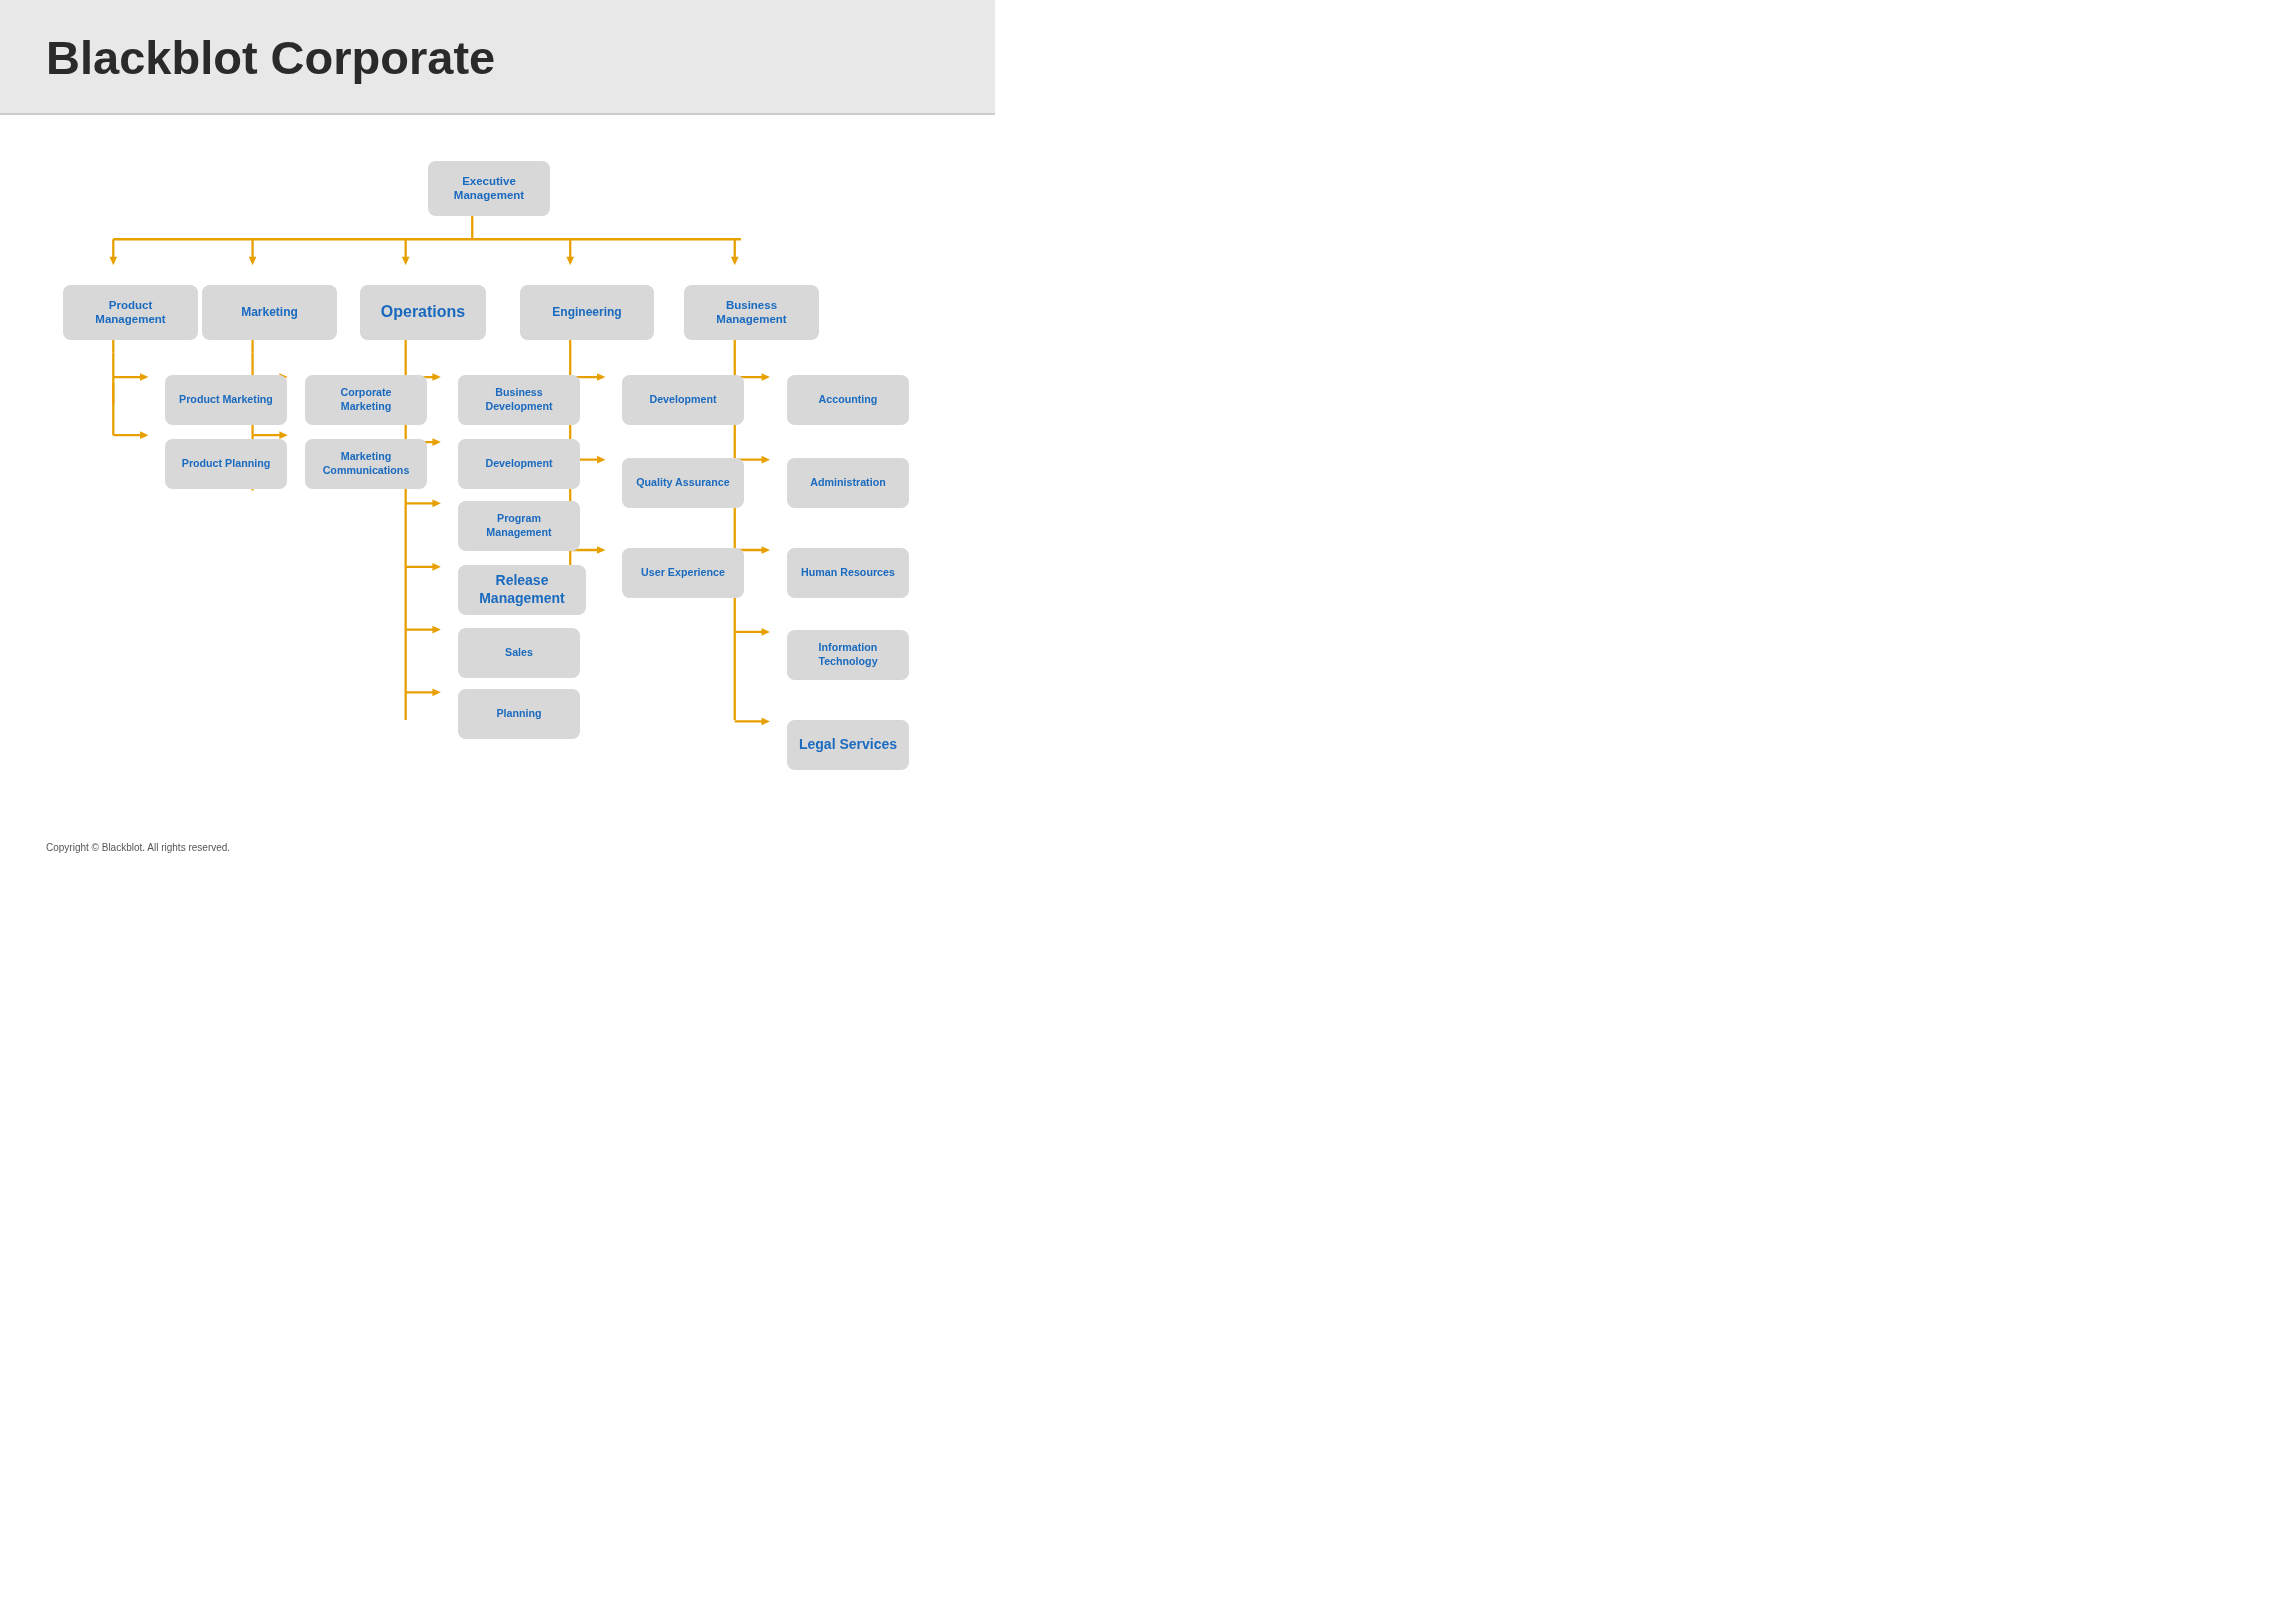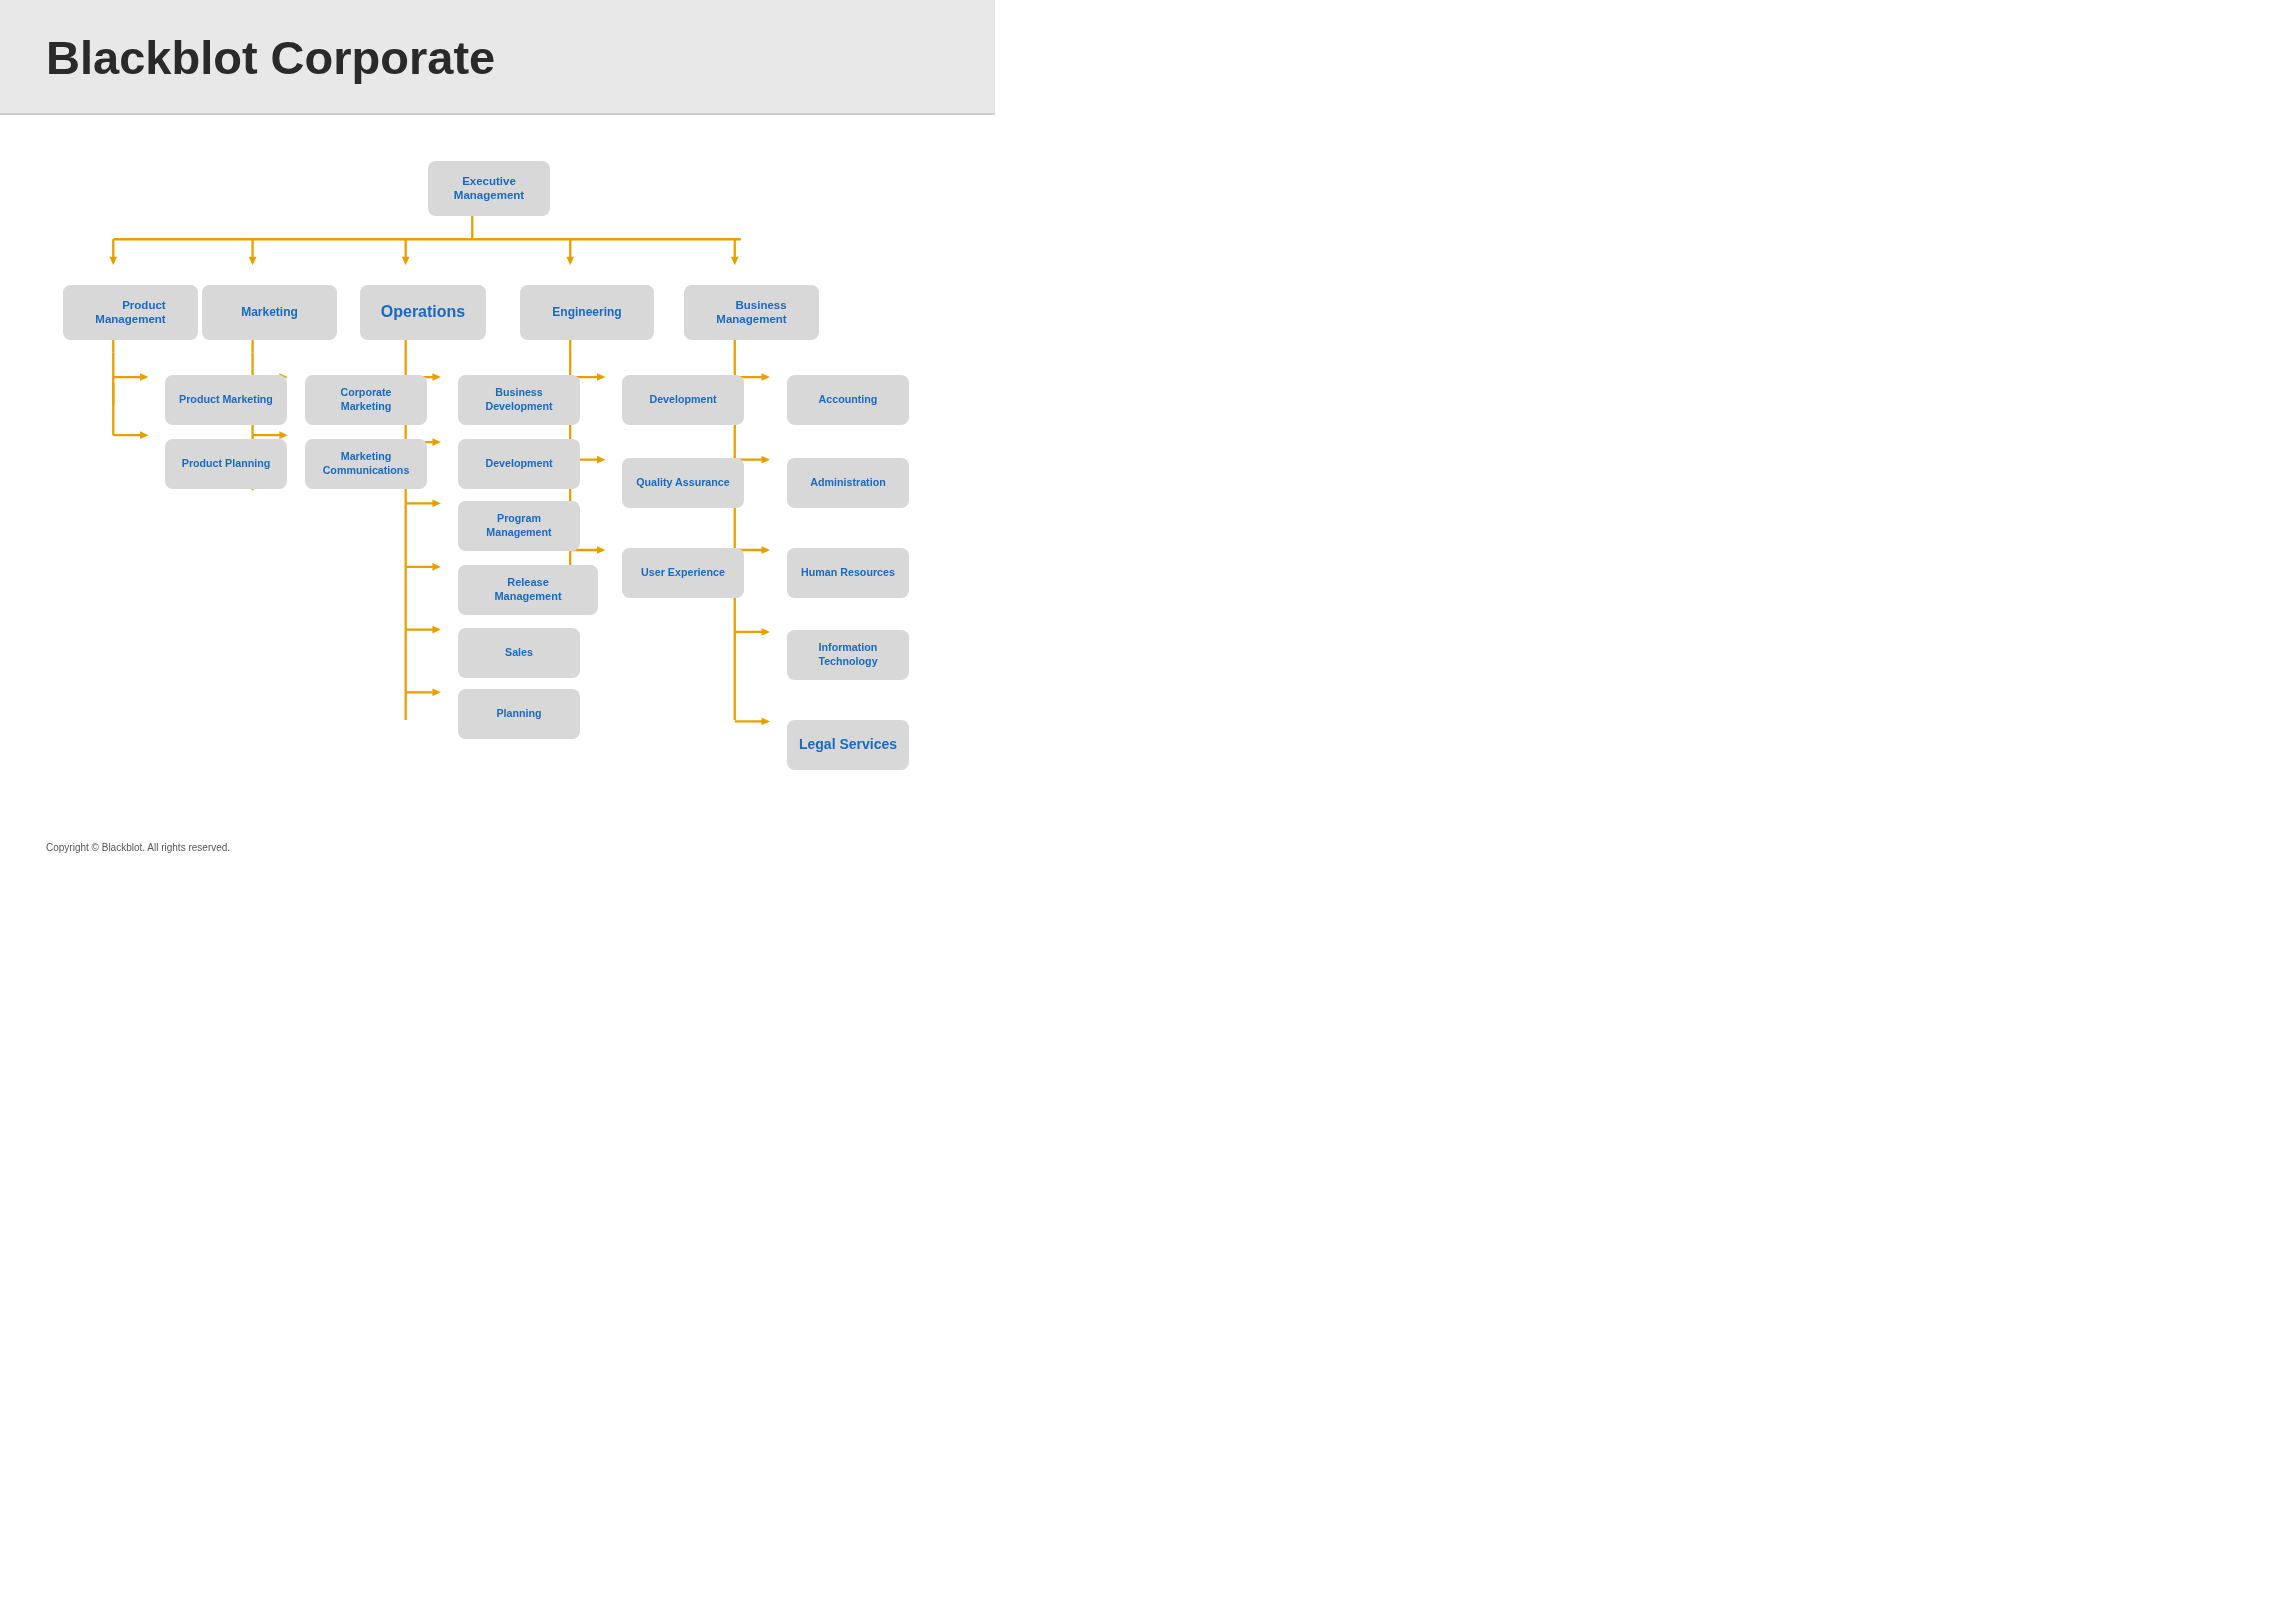--- a/index.html
+++ b/index.html
@@ -52,21 +52,20 @@
     .exec-box {
       width: 122px;
       height: 55px;
       font-size: 12.2px;
     }
 
     .level1-box {
       width: 134px;
       min-height: 55px;
       font-size: 12px;
-      text-align: right;
     }
 
     
     .level2-box {
       width: 122px;
       min-height: 50px;
       font-size: 11px;
     }
 
     .footer {
@@ -224,21 +223,21 @@
     </div>
 
     <div class="org-box level2-box" style="position:absolute; left:441px; top:301px; width:122px; height:49px; font-size:10.7px;">
       Development
     </div>
 
     <div class="org-box level2-box" style="position:absolute; left:441px; top:363px; width:122px; height:49px; font-size:10.7px;">
       Program<br>Management
     </div>
 
-    <div class="org-box level2-box" style="position:absolute; left:441px; top:427px; width:140px; height:49px; font-size:11px;">
+    <div class="org-box level2-box" style="position:absolute; left:441px; top:427px; width:128px; height:49px; font-size:14px;">
       Release<br>Management
     </div>
 
     <div class="org-box level2-box" style="position:absolute; left:441px; top:490px; width:122px; height:49px; font-size:10.7px;">
       Sales
     </div>
 
     <div class="org-box level2-box" style="position:absolute; left:441px; top:551px; width:122px; height:49px; font-size:10.7px;">
       Planning
     </div>

